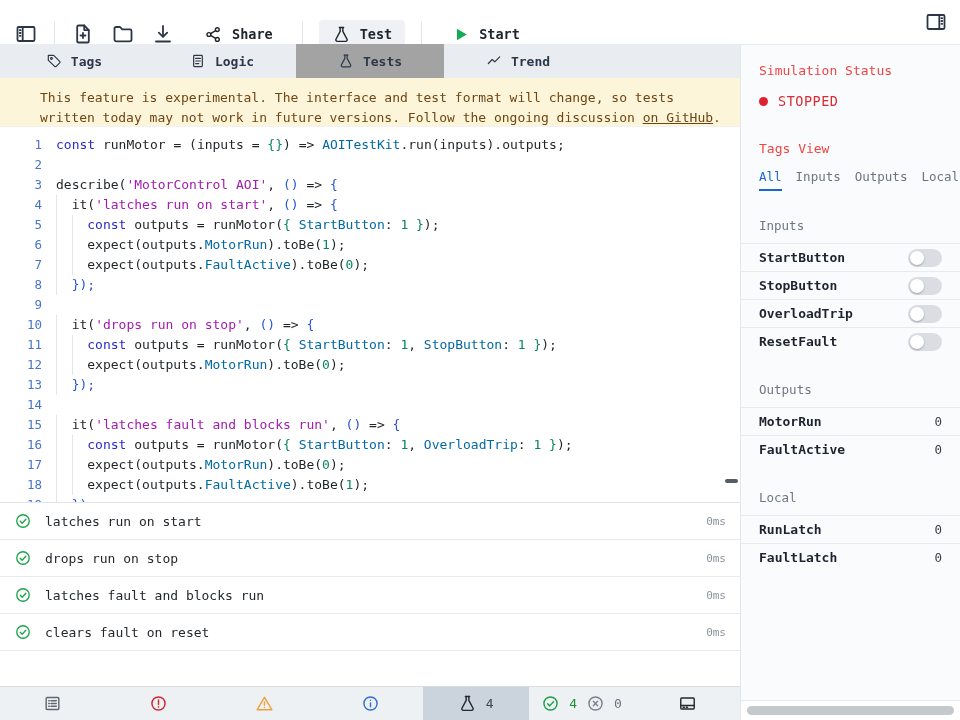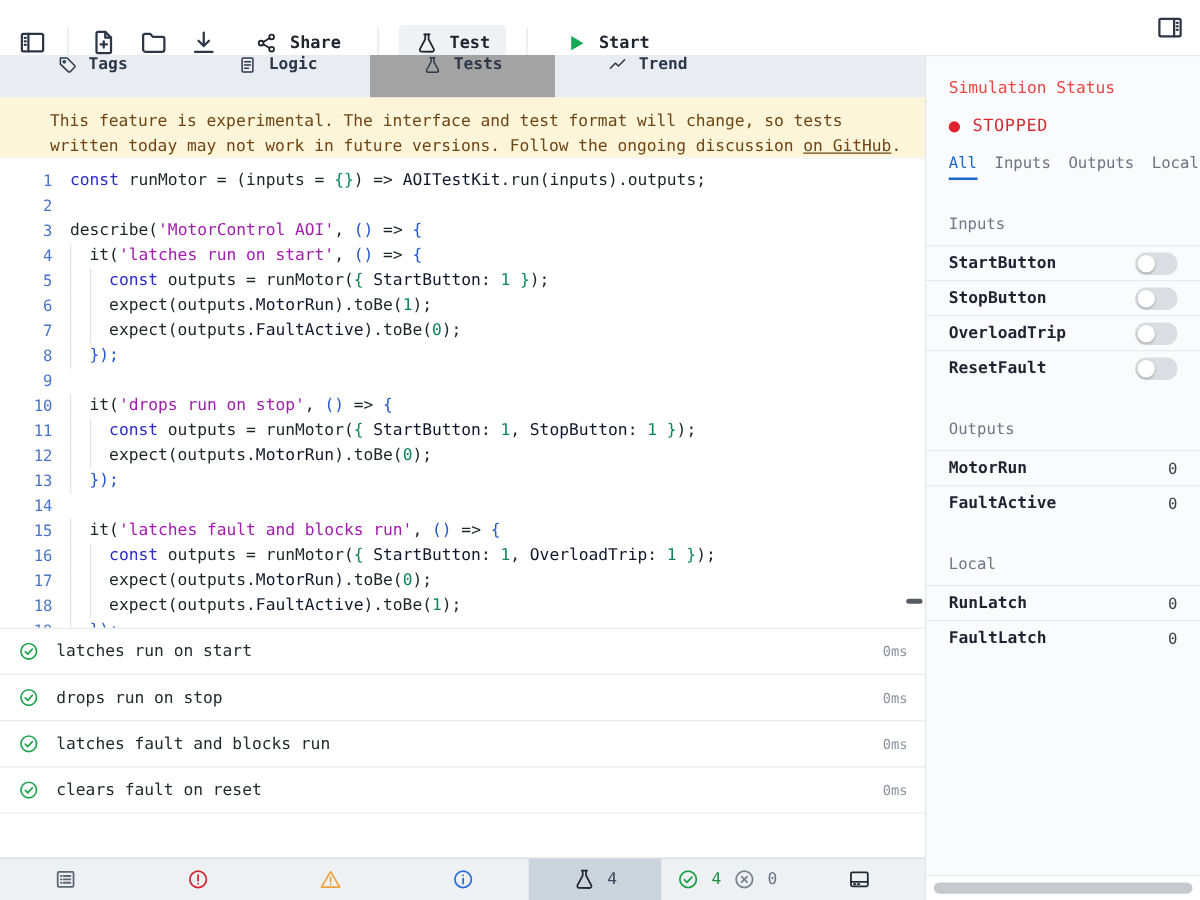--- a/index.html
+++ b/index.html
@@ -18,38 +18,38 @@
   .tb-btn .icon.green { color: #18a957; }
   .icon { display: inline-flex; }
   .icon svg { width: 100%; height: 100%; display: block; }
 
   
   .main-row { flex: 1; display: flex; min-height: 0; }
   .left-col { width: 740px; flex: none; display: flex; flex-direction: column; min-height: 0; }
 
   
   .tabbar { height: 34px; flex: none; background: #e9edf2; display: flex; }
-  .tab { width: 148px; display: flex; align-items: flex-start; justify-content: center; gap: 9px; font-size: 13px; font-weight: 700; color: #2d3748; cursor: pointer; }
+  .tab { width: 148px; display: flex; align-items: center; justify-content: center; gap: 9px; font-size: 13px; font-weight: 700; color: #2d3748; cursor: pointer; }
   .tab.active { background: #a3a3a3; }
   .tab .icon { width: 16px; height: 16px; }
 
   
   .banner { height: 48px; flex: none; background: #fdf5da; display: flex; gap: 8px; padding: 10px 6px 10px 10px; color: #6f4512; font-size: 13px; line-height: 20px; }
   .banner .icon { width: 22px; height: 22px; flex: none; margin-top: 4px; color: #6f4512; }
   .banner-text div { white-space: nowrap; }
   .banner-link { color: inherit; text-decoration: underline; cursor: pointer; }
 
   
   .editor { height: 376px; flex: none; background: #fff; border-top: 1px solid #f1f1f1; padding-top: 8px; overflow: hidden; position: relative; }
   .code-line { display: flex; height: 20px; line-height: 20px; font-size: 13px; white-space: pre; }
   .gutter { width: 42px; flex: none; text-align: right; color: #4a74c9; font-size: 12.5px; }
   .code { margin-left: 14px; color: #1f2428; }
   .tok-kw  { color: #2b2bc7; }
   .tok-str { color: #a21caf; }
-  .tok-typ { color: #0f172a; }
+  .tok-typ { color: #0369a1; }
   .tok-num { color: #098658; }
   .tok-brc { color: #098658; }
   .tok-pb  { color: #2456cf; }
   .tok-ind { display: inline-block; width: 2ch; height: 20px; border-left: 1px solid #e2e6ea; vertical-align: top; }
   .edge-dash { position: absolute; right: 2px; top: 352px; width: 13px; height: 4px; border-radius: 2px; background: #565c64; cursor: grab; }
 
   
   .results { flex: none; border-top: 1px solid #e3e6e9; }
   .result-row { height: 37px; display: flex; align-items: center; gap: 13px; padding: 0 14px; border-bottom: 1px solid #e8ebee; font-size: 13px; color: #24292e; cursor: pointer; }
   .result-row .icon { width: 18px; height: 18px; color: #1ea44c; flex: none; }
@@ -380,20 +380,21 @@
           </div>
         </div>
     </div>
 
     <div class="sidebar">
       <div class="sb-h1">Simulation Status</div>
       <div class="sim-status">
         <span class="dot"></span>
         <span>STOPPED</span>
       </div>
+      <div class="sb-h1" style="padding-top:32px;">Tags View</div>
       <div class="view-tabs" id="view-tabs">
           <div class="view-tab active">All</div>
           <div class="view-tab">Inputs</div>
           <div class="view-tab">Outputs</div>
           <div class="view-tab">Local</div>
         </div>
       <div id="sb-sections">
           <div class="sb-sec-title">Inputs</div>
           <div class="sb-row">
             <span class="name">StartButton</span>

